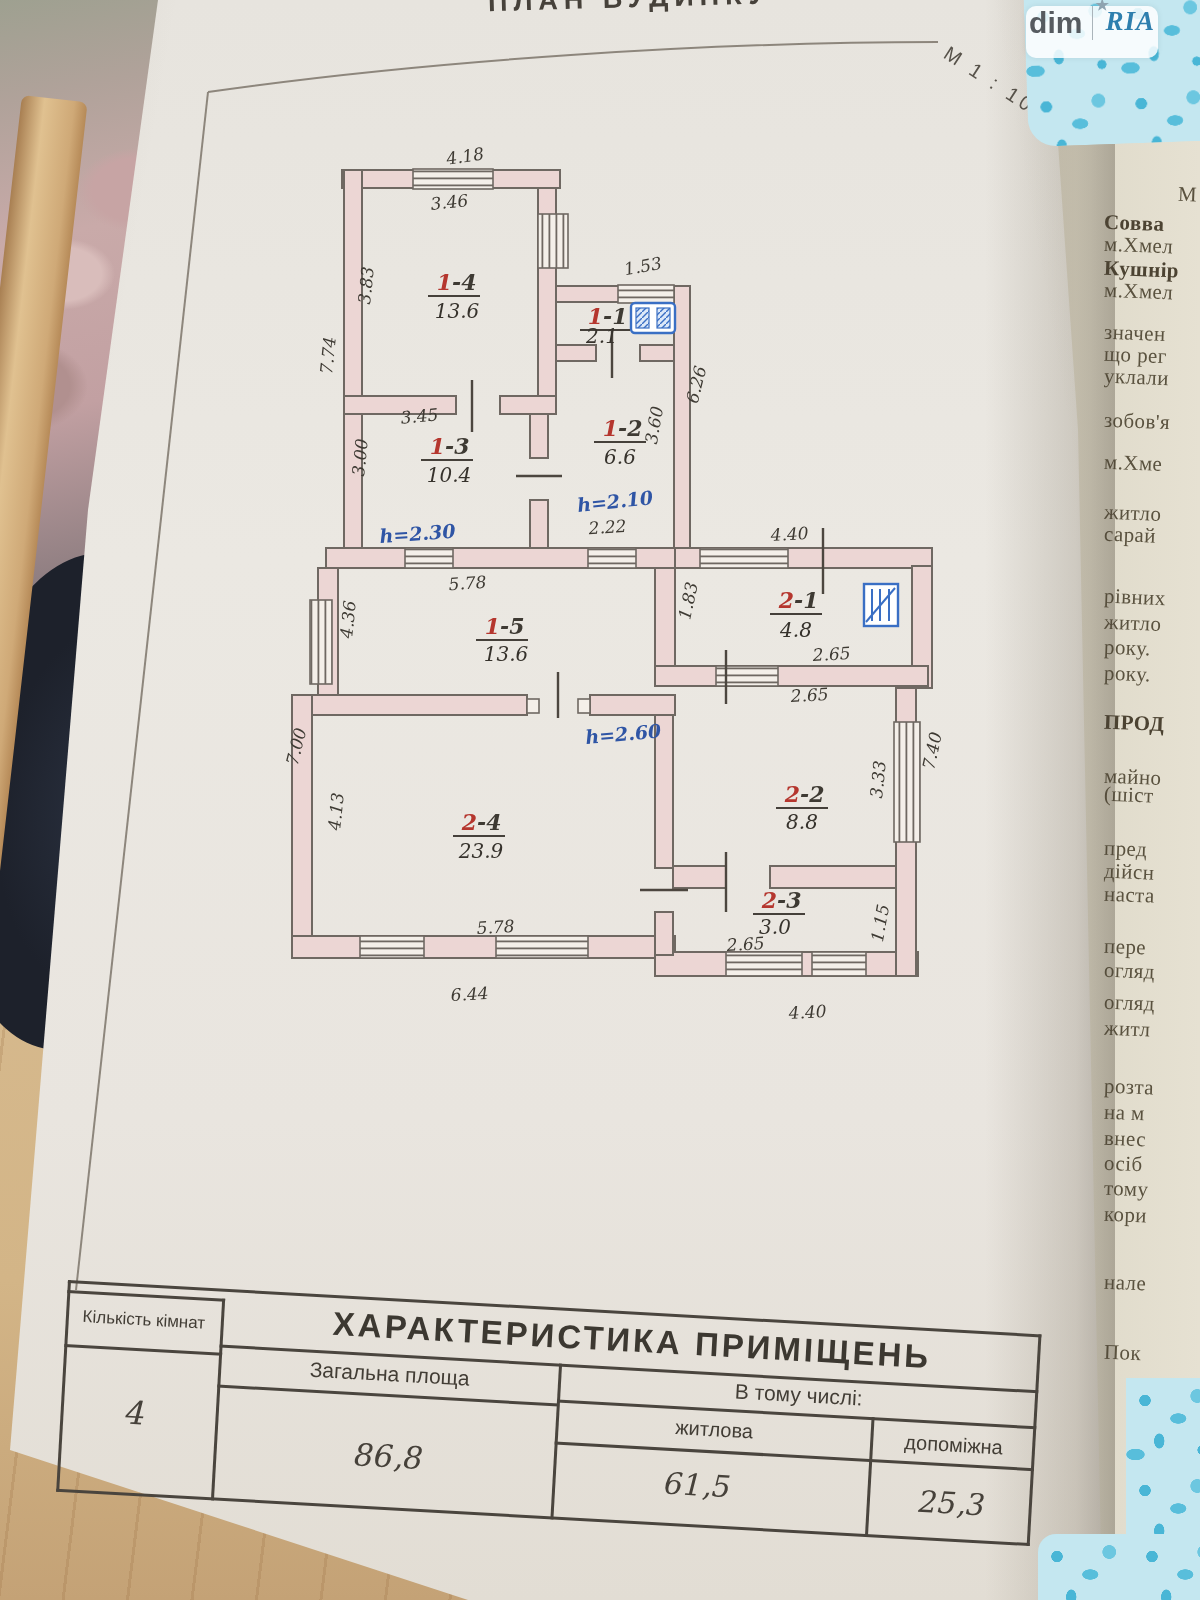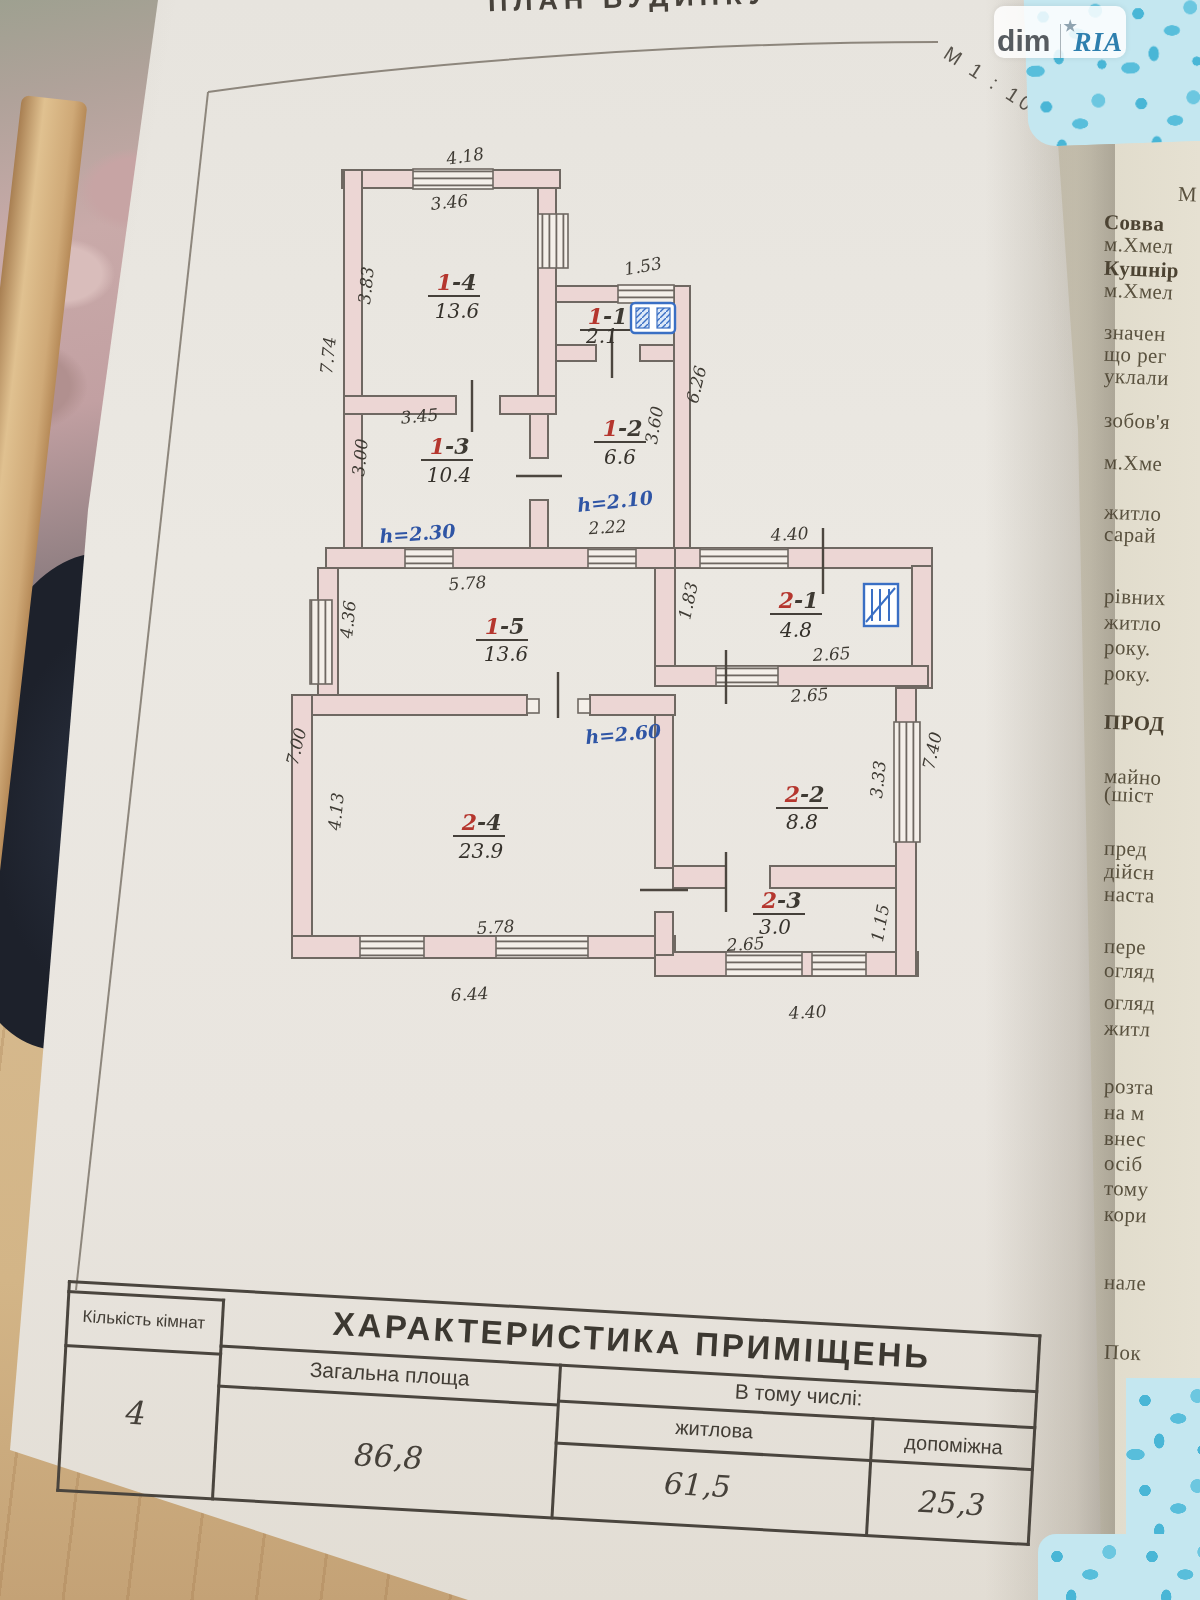--- a/index.html
+++ b/index.html
@@ -54,22 +54,22 @@
       linear-gradient(180deg,#e7e4de 0%,#ebe8e2 35%,#e9e5df 70%,#e2ddd4 100%);}
   .fold-shadow{left:985px;top:0;width:130px;height:1600px;
     background:linear-gradient(90deg, rgba(0,0,0,0) 0%, rgba(105,95,75,.22) 70%, rgba(70,62,48,.34) 100%);}
 
   .page-title{left:488px;top:-17px;width:300px;height:32px;overflow:hidden;
     font-size:27px;font-weight:bold;letter-spacing:6px;color:#46413a;transform:rotate(-1.6deg);}
   .scale-note{left:952px;top:42px;width:110px;font-size:20px;letter-spacing:4px;color:#57524a;
     transform:rotate(33deg);transform-origin:left top;white-space:nowrap;overflow:hidden;}
 
   
-  .badge{left:994px;top:6px;width:132px;height:52px;border-radius:10px;
-    background:rgba(255,255,255,.84);display:flex;align-items:flex-end;justify-content:center;
+  .badge{left:1026px;top:6px;width:132px;height:52px;border-radius:10px;
+    background:rgba(255,255,255,.84);display:flex;align-items:flex-start;justify-content:center;
     box-shadow:0 0 6px rgba(0,0,0,.08);}
   .badge .dim{font-size:30px;font-weight:600;color:#565b60;padding-right:10px;}
   .badge .sep{width:1px;height:34px;background:#aab4ba;}
   .badge .ria{position:relative;font-family:"Liberation Serif",serif;font-style:italic;font-weight:bold;
     font-size:27px;color:#2e7fae;padding-left:12px;letter-spacing:1px;}
   .badge .star{position:absolute;top:-10px;left:2px;font-size:15px;color:#8fa3b0;font-style:normal;}
 
   
   .tbl{left:68px;top:1280px;width:975px;height:212px;transform:rotate(3.2deg);transform-origin:0 0;
        color:#423d35;}

